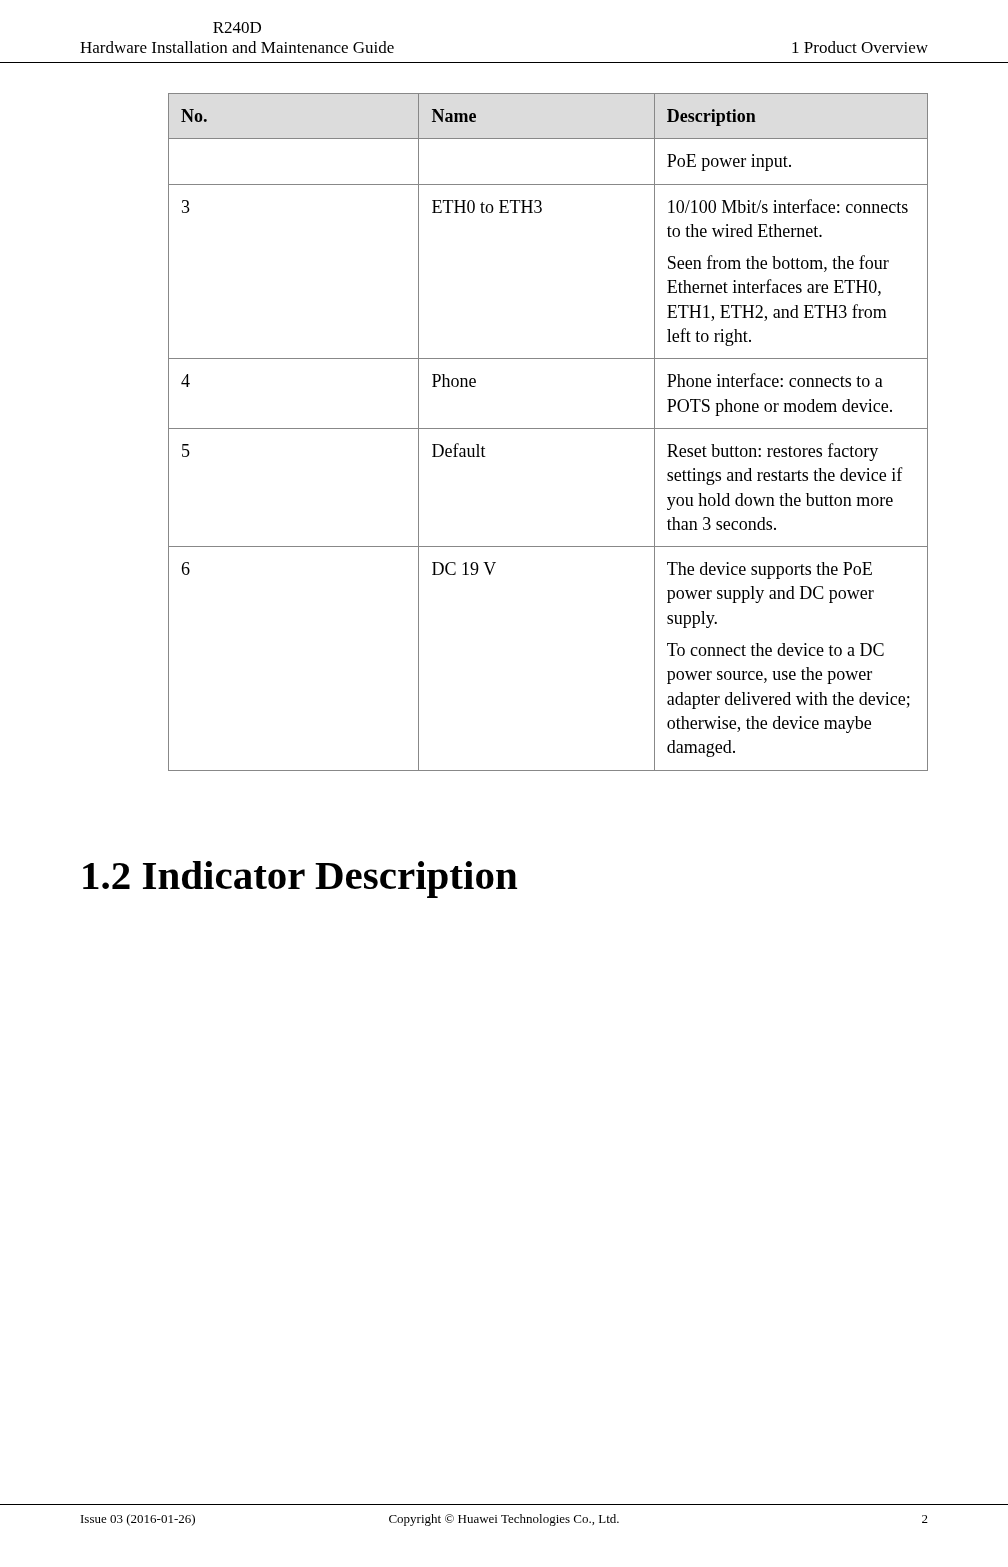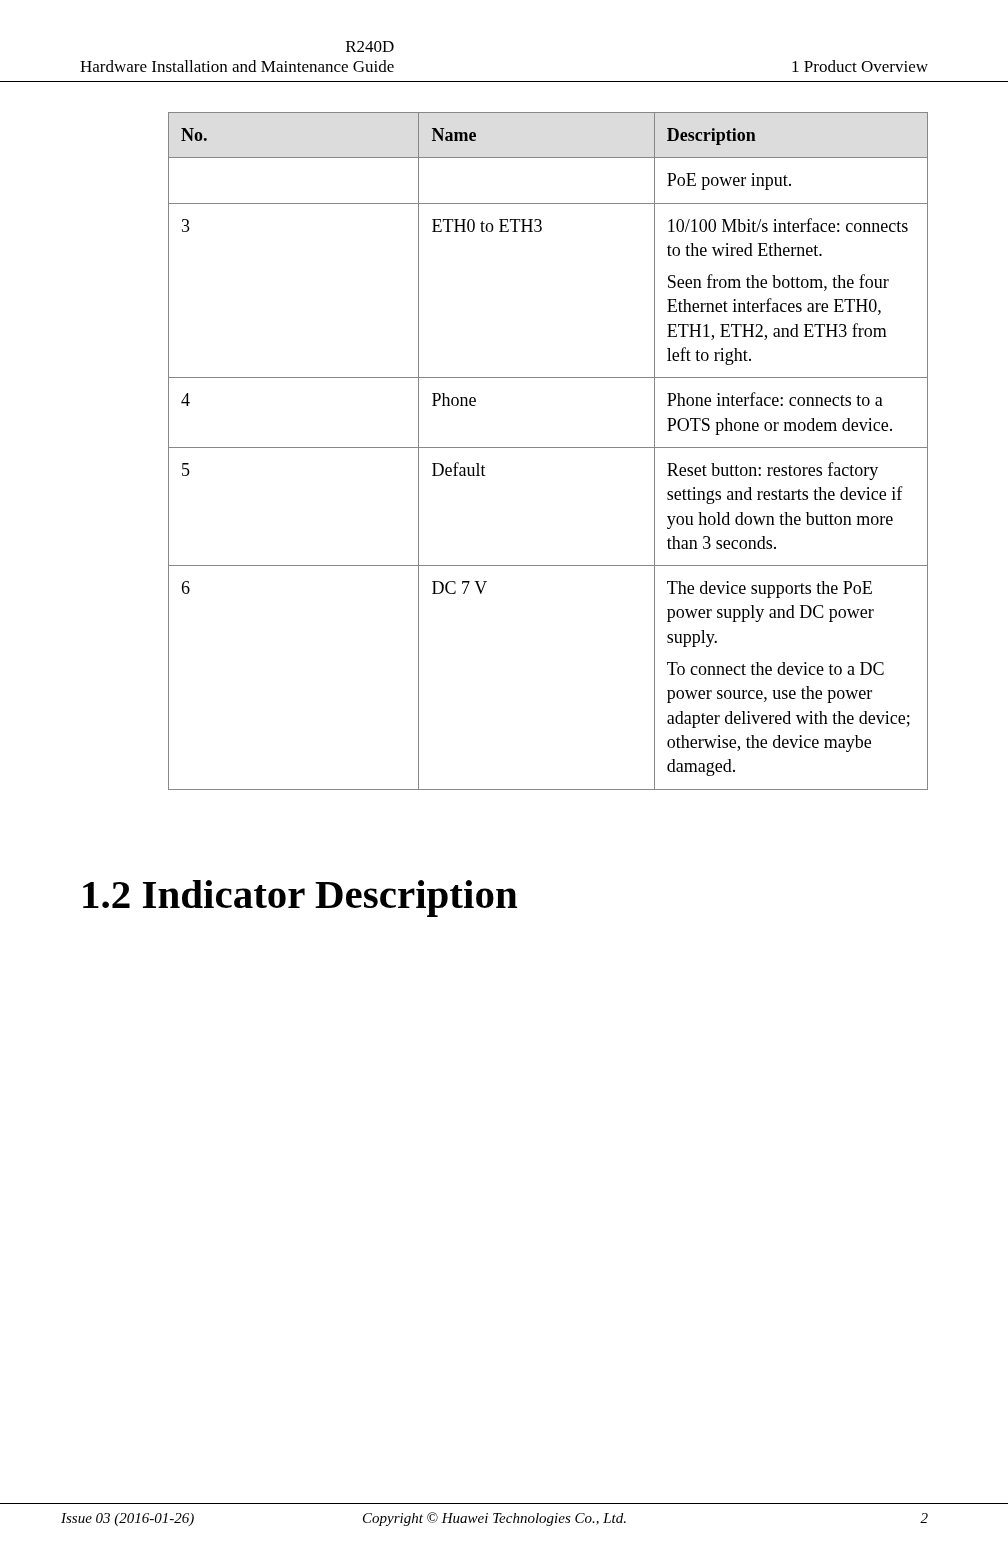--- a/index.html
+++ b/index.html
@@ -18,22 +18,21 @@
     }
     .header {
       display: flex;
       justify-content: space-between;
       align-items: flex-end;
       padding: 18px 80px 4px 80px;
       border-bottom: 1px solid #000;
       font-size: 17px;
     }
     .header-left {
-      text-align: right;
-      margin-top: 19px;
+      text-align: center;
     }
     .header-right {
     }
     .content {
       padding: 30px 80px 0 80px;
     }
     .table-wrap {
       margin-left: 88px;
     }
     table {
@@ -66,27 +65,26 @@
     }
     .section-body {
       margin-left: 88px;
       font-size: 18px;
     }
     .footer {
       position: absolute;
       bottom: 0;
       left: 0;
       right: 0;
-      padding: 6px 80px 40px 61px;
+      padding: 6px 80px 40px 80px;
       border-top: 1px solid #000;
       display: flex;
       justify-content: space-between;
       align-items: flex-start;
-      font-size: 15px;
-      font-style: italic;
+      font-size: 13px;
     }
     .footer-center {
       text-align: center;
       flex: 1;
     }
     .footer-left, .footer-right {
       min-width: 180px;
     }
     .footer-right {
       text-align: right;
@@ -145,21 +143,21 @@
           </tr>
           <tr>
             <td>5</td>
             <td>Default</td>
             <td>
               <p>Reset button: restores factory settings and restarts the device if you hold down the button more than 3 seconds.</p>
             </td>
           </tr>
           <tr>
             <td>6</td>
-            <td>DC 7 V</td>
+            <td>DC 19 V</td>
             <td>
               <p>The device supports the PoE power supply and DC power supply.</p>
               <p>To connect the device to a DC power source, use the power adapter delivered with the device; otherwise, the device maybe damaged.</p>
             </td>
           </tr>
         </tbody>
     </table>
   </div>
 
   <h2 class="section">1.2 Indicator Description</h2>

